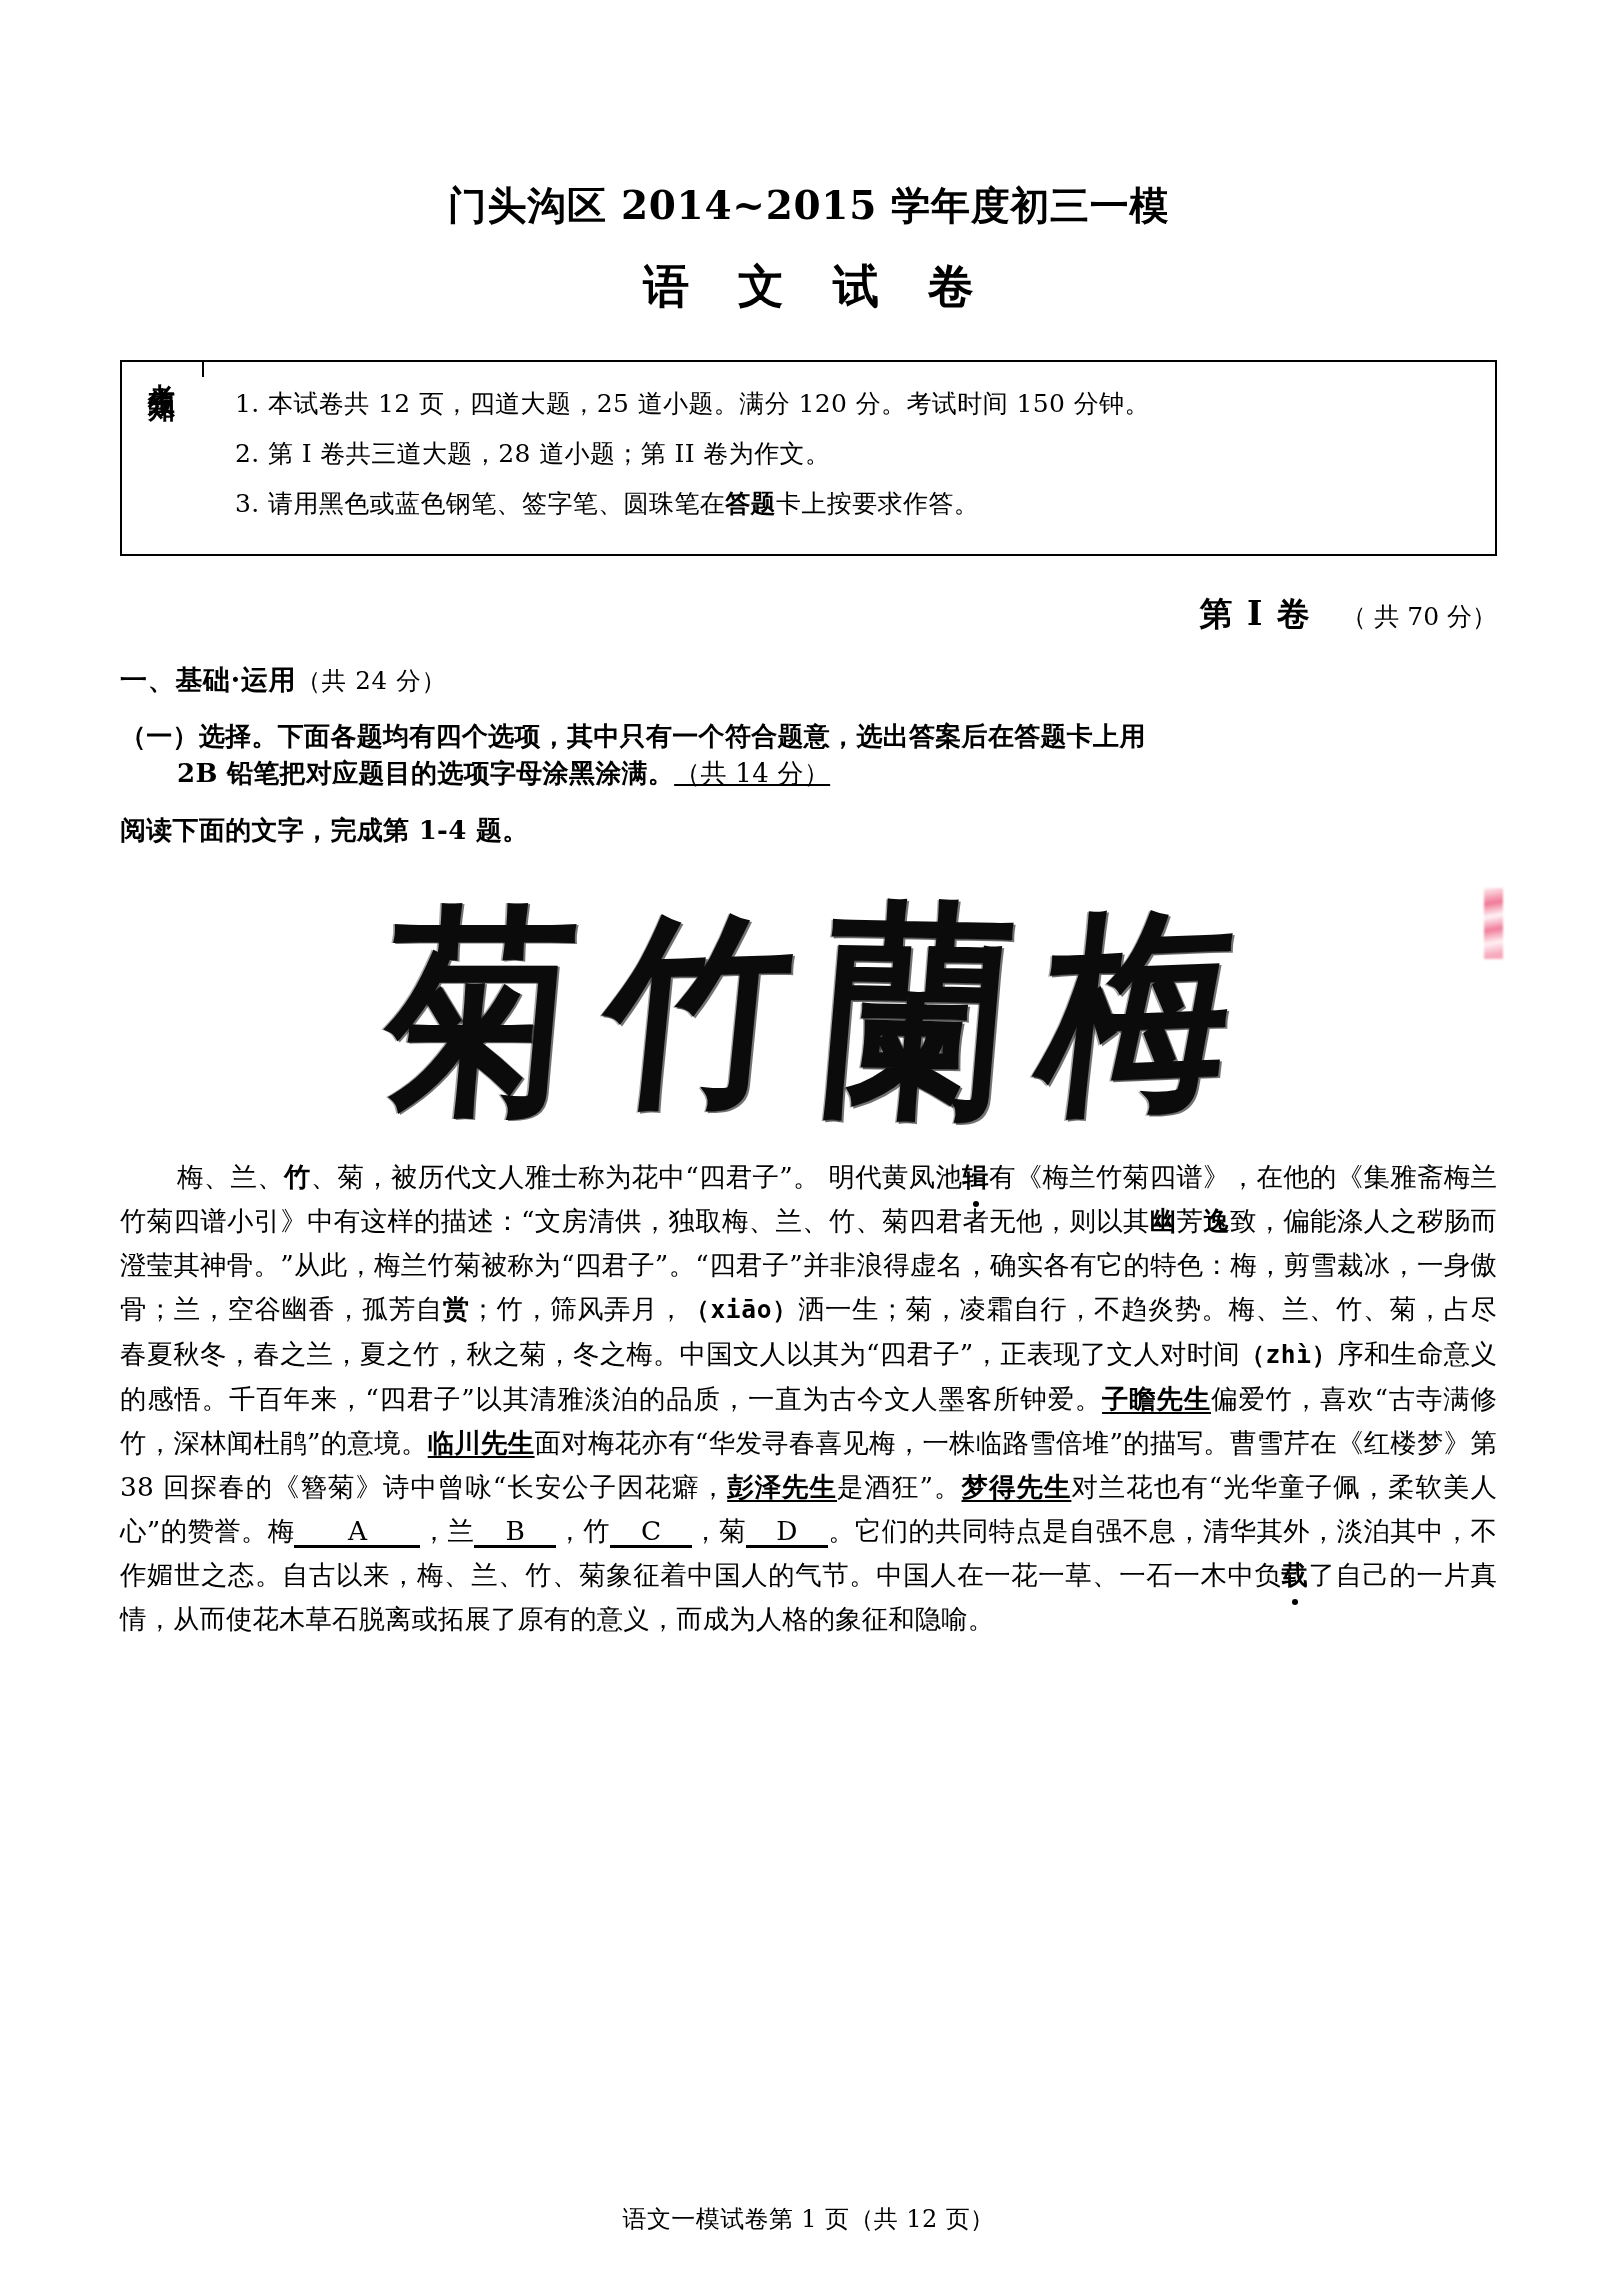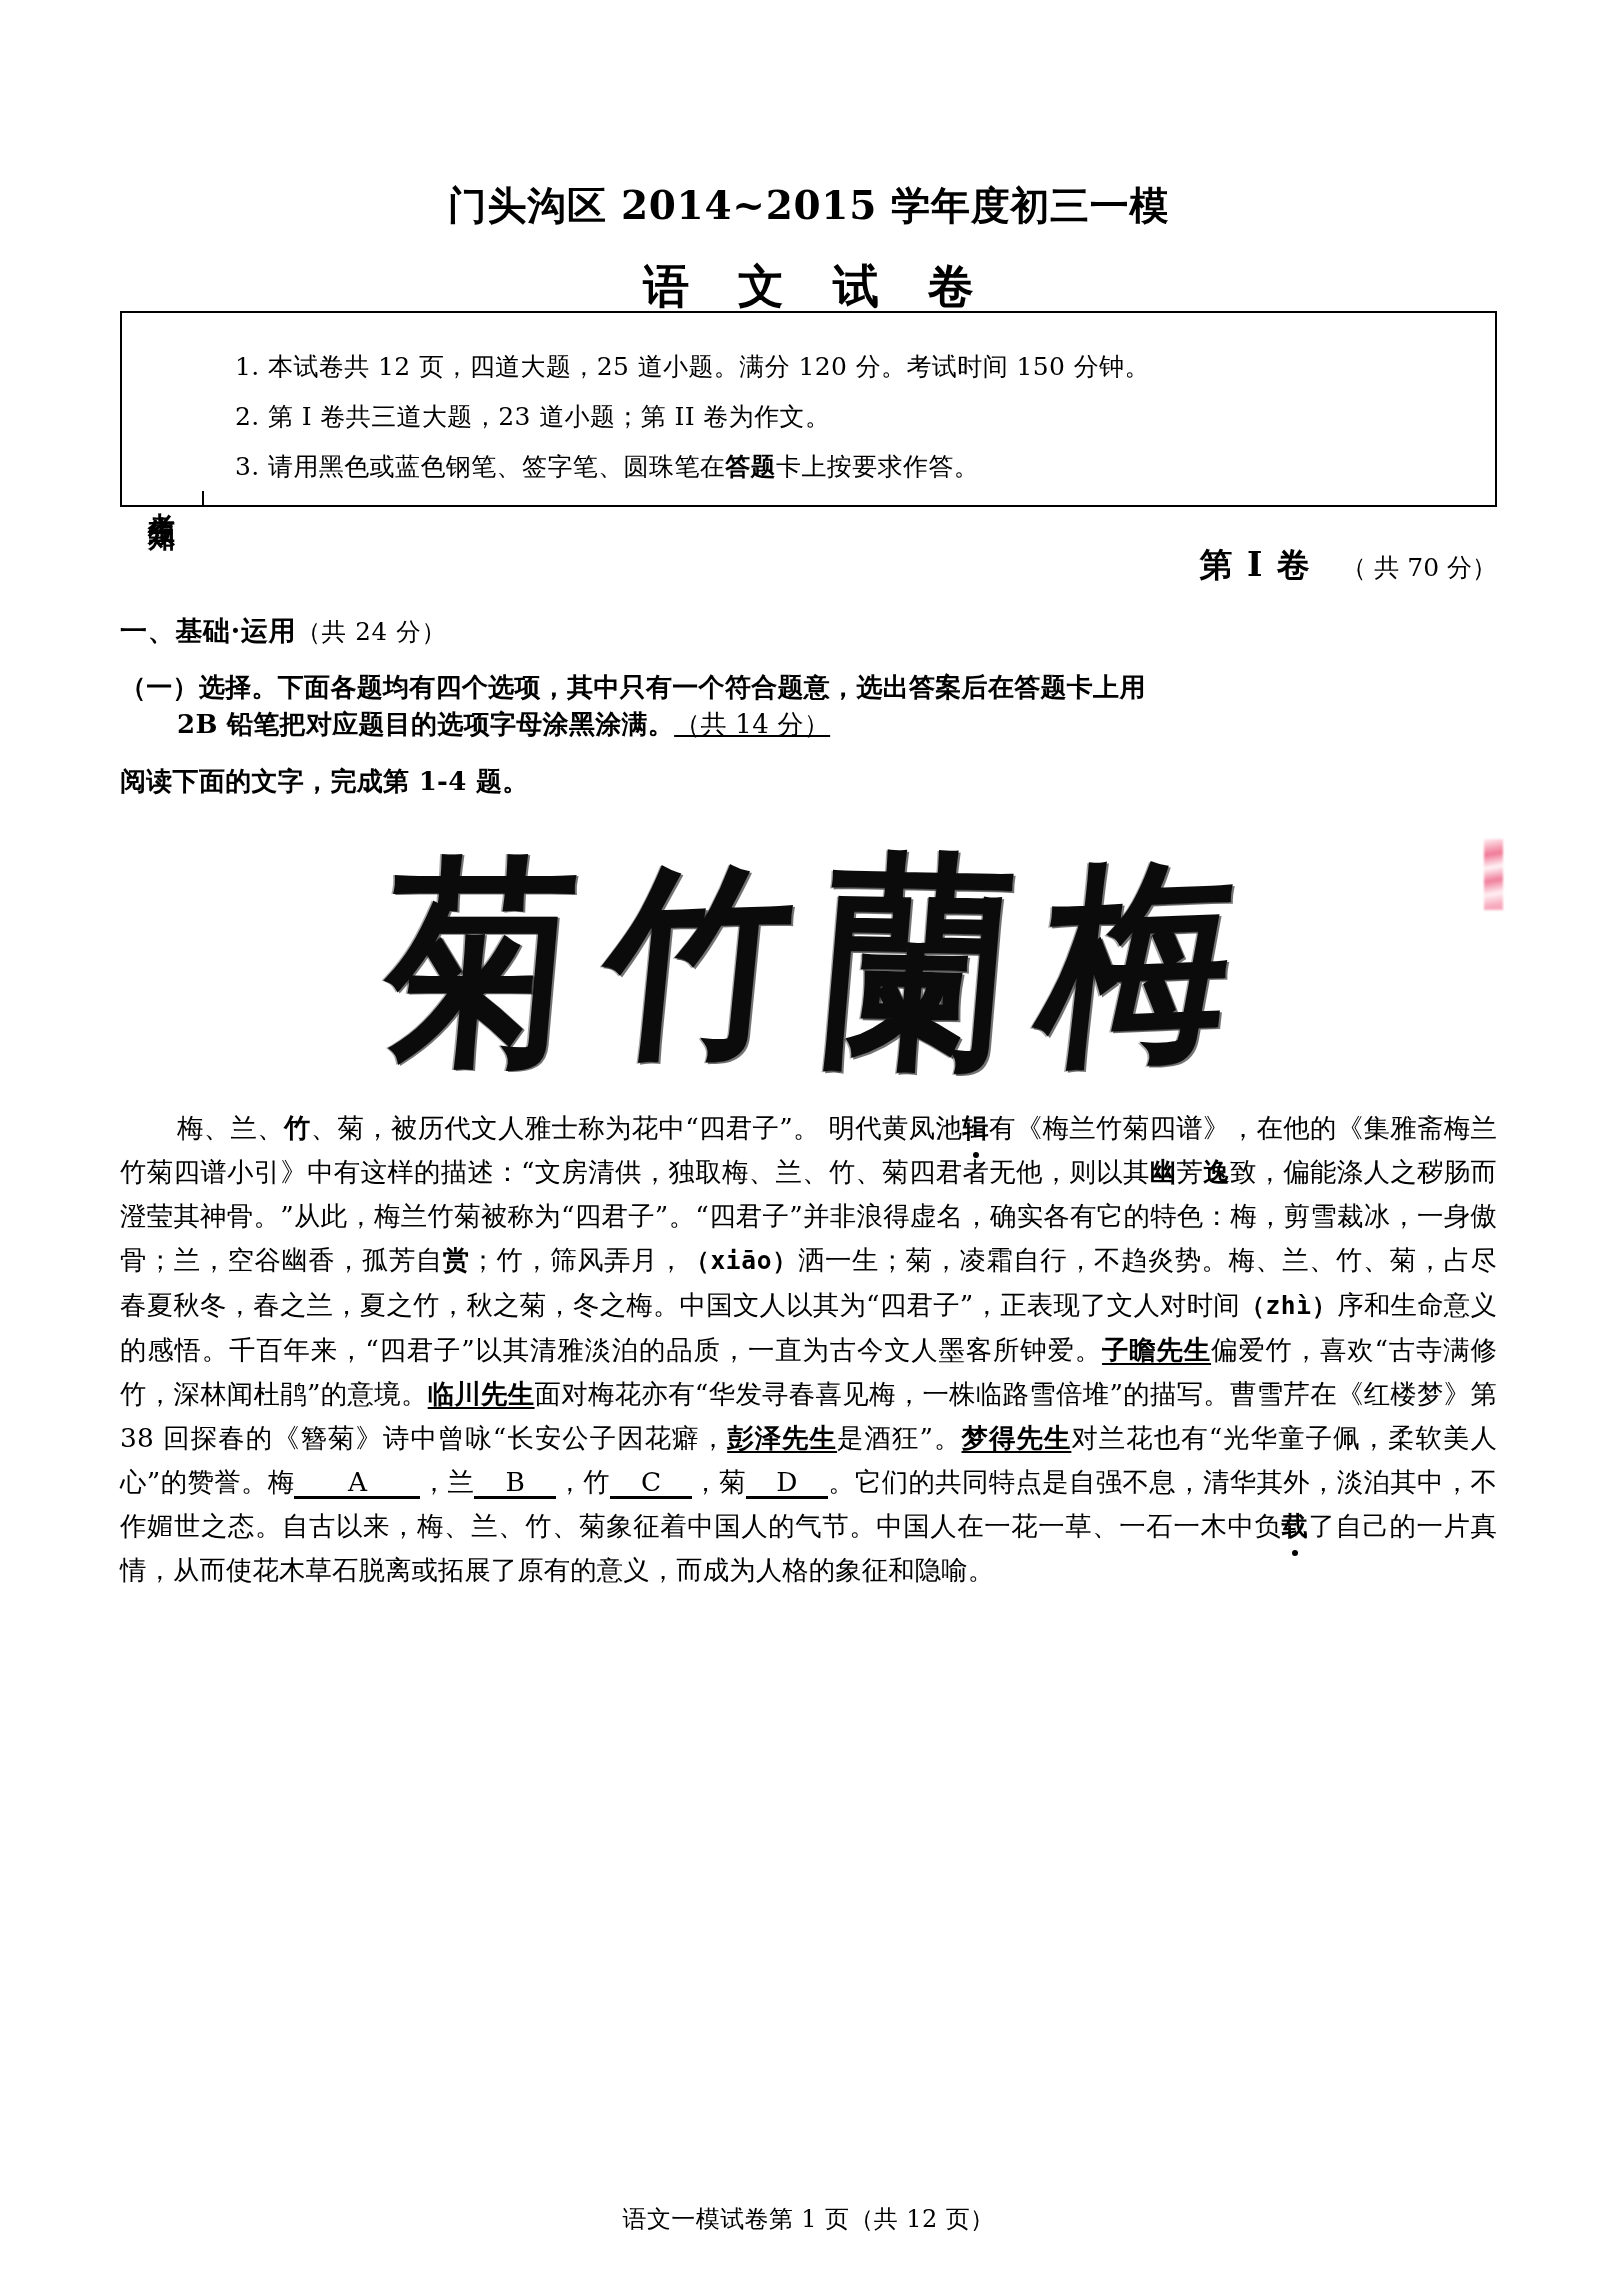--- a/index.html
+++ b/index.html
@@ -38,23 +38,24 @@
     font-size: 46px;
     font-weight: bold;
     letter-spacing: 16.4px;
     margin-top: 34px;
     padding-left: 16.4px;
     line-height: 1.1;
   }
 
   
   .notice-box {
+    margin-top: 49px;
     border: 2.2px solid #000;
     display: flex;
-    align-items: flex-end;
+    align-items: flex-start;
     min-height: 192px;
   }
   .notice-label {
     width: 80px;
     flex: 0 0 80px;
     border-right: 2.2px solid #000;
     display: flex;
     align-items: center;
     justify-content: center;
   }
@@ -221,21 +222,21 @@
 
   <div class="doc-title">门头沟区 2014~2015 学年度初三一模</div>
   <div class="doc-subtitle">语 文 试 卷</div>
 
   <div class="notice-box">
     <div class="notice-label">
       <span>考生须知</span>
     </div>
     <div class="notice-body">
       <div class="notice-line">1. 本试卷共 12 页，四道大题，25 道小题。满分 120 分。考试时间 150 分钟。</div>
-      <div class="notice-line">2. 第 I 卷共三道大题，23 道小题；第 II 卷为作文。</div>
+      <div class="notice-line">2. 第 I 卷共三道大题，28 道小题；第 II 卷为作文。</div>
       <div class="notice-line"><span>3. 请用黑色或蓝色钢笔、签字笔、圆珠笔在</span><b>答题</b><span>卡上按要求作答。</span></div>
     </div>
   </div>
 
   <div class="juan-head"><span>第 I 卷</span><span class="pts">（ 共 70 分）</span></div>
 
   <div class="sec-head"><span>一、基础·运用</span><span class="pts">（共 24 分）</span></div>
 
   <div class="subsec">
     <span>（一）选择。下面各题均有四个选项，其中只有一个符合题意，选出答案后在答题卡上用</span>

